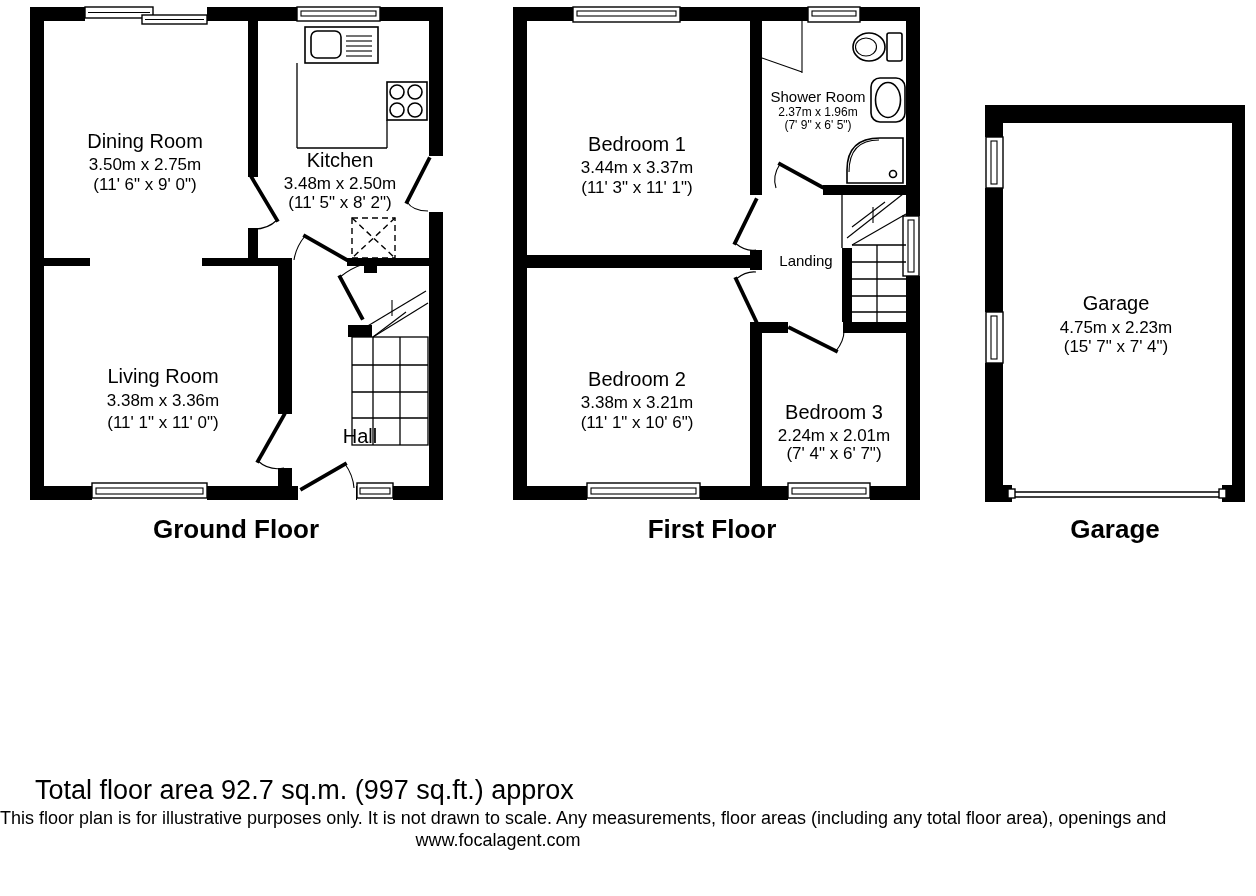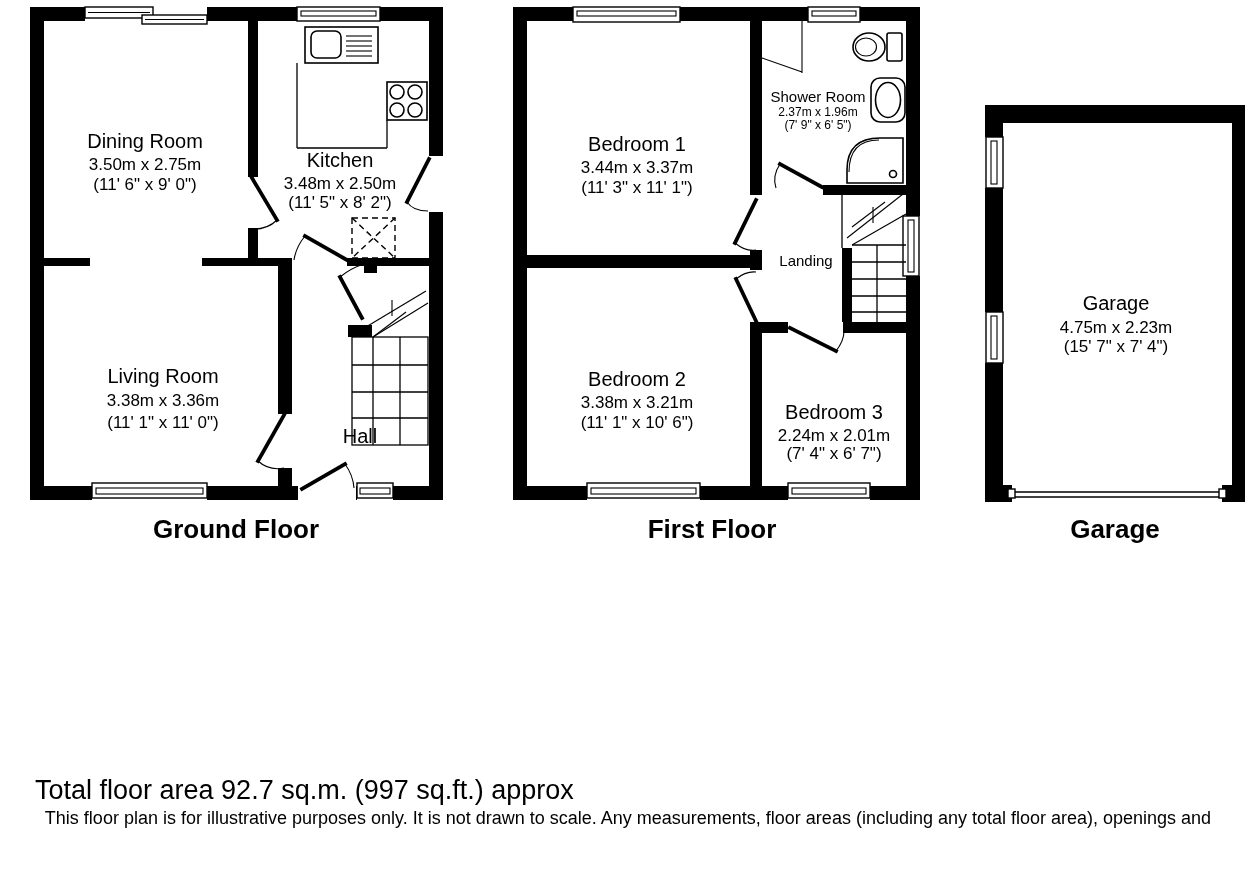--- a/index.html
+++ b/index.html
@@ -19,21 +19,21 @@
   .gap{fill:#fff;}
   .win{fill:#fff;stroke:#000;stroke-width:1.4;}
   .winin{fill:#fff;stroke:#000;stroke-width:1.1;}
   .thin{stroke:#000;stroke-width:1.3;fill:none;}
   .hair{stroke:#000;stroke-width:1.1;fill:none;}
   .leaf{stroke:#000;stroke-width:3.8;fill:none;stroke-linecap:square;}
   .arc{stroke:#000;stroke-width:1.1;fill:none;}
   .fix{fill:#fff;stroke:#000;stroke-width:1.6;}
   .dash{fill:none;stroke:#000;stroke-width:1.4;stroke-dasharray:6 4;}
   .footer-title{position:absolute;left:8px;top:775px;font-size:27px;margin-left:27px;}
-  .disclaimer{position:absolute;left:0;top:808px;width:1256px;text-align:center;
+  .disclaimer{position:absolute;left:0;top:808px;width:996px;text-align:center;
     font-size:18px;line-height:21.5px;}
   .disclaimer div{white-space:nowrap;}
 </style>
 </head>
 <body>
 
 <div class="page">
 
 <svg width="1256" height="560" viewBox="0 0 1256 560">
 
@@ -295,15 +295,16 @@
     <text class="room-name" x="1116" y="310">Garage</text>
     <text class="room-dim" x="1116" y="333">4.75m x 2.23m</text>
     <text class="room-dim" x="1116" y="352">(15' 7" x 7' 4")</text>
     <text class="caption" x="1115" y="538">Garage</text>
   </g>
 </svg>
 
   <div class="footer-title">Total floor area 92.7 sq.m. (997 sq.ft.) approx</div>
   <div class="disclaimer">
     <div>This floor plan is for illustrative purposes only. It is not drawn to scale. Any measurements, floor areas (including any total floor area), openings and</div>
+    <div>www.focalagent.com</div>
   </div>
 
 </div>
 
 </body></html>

